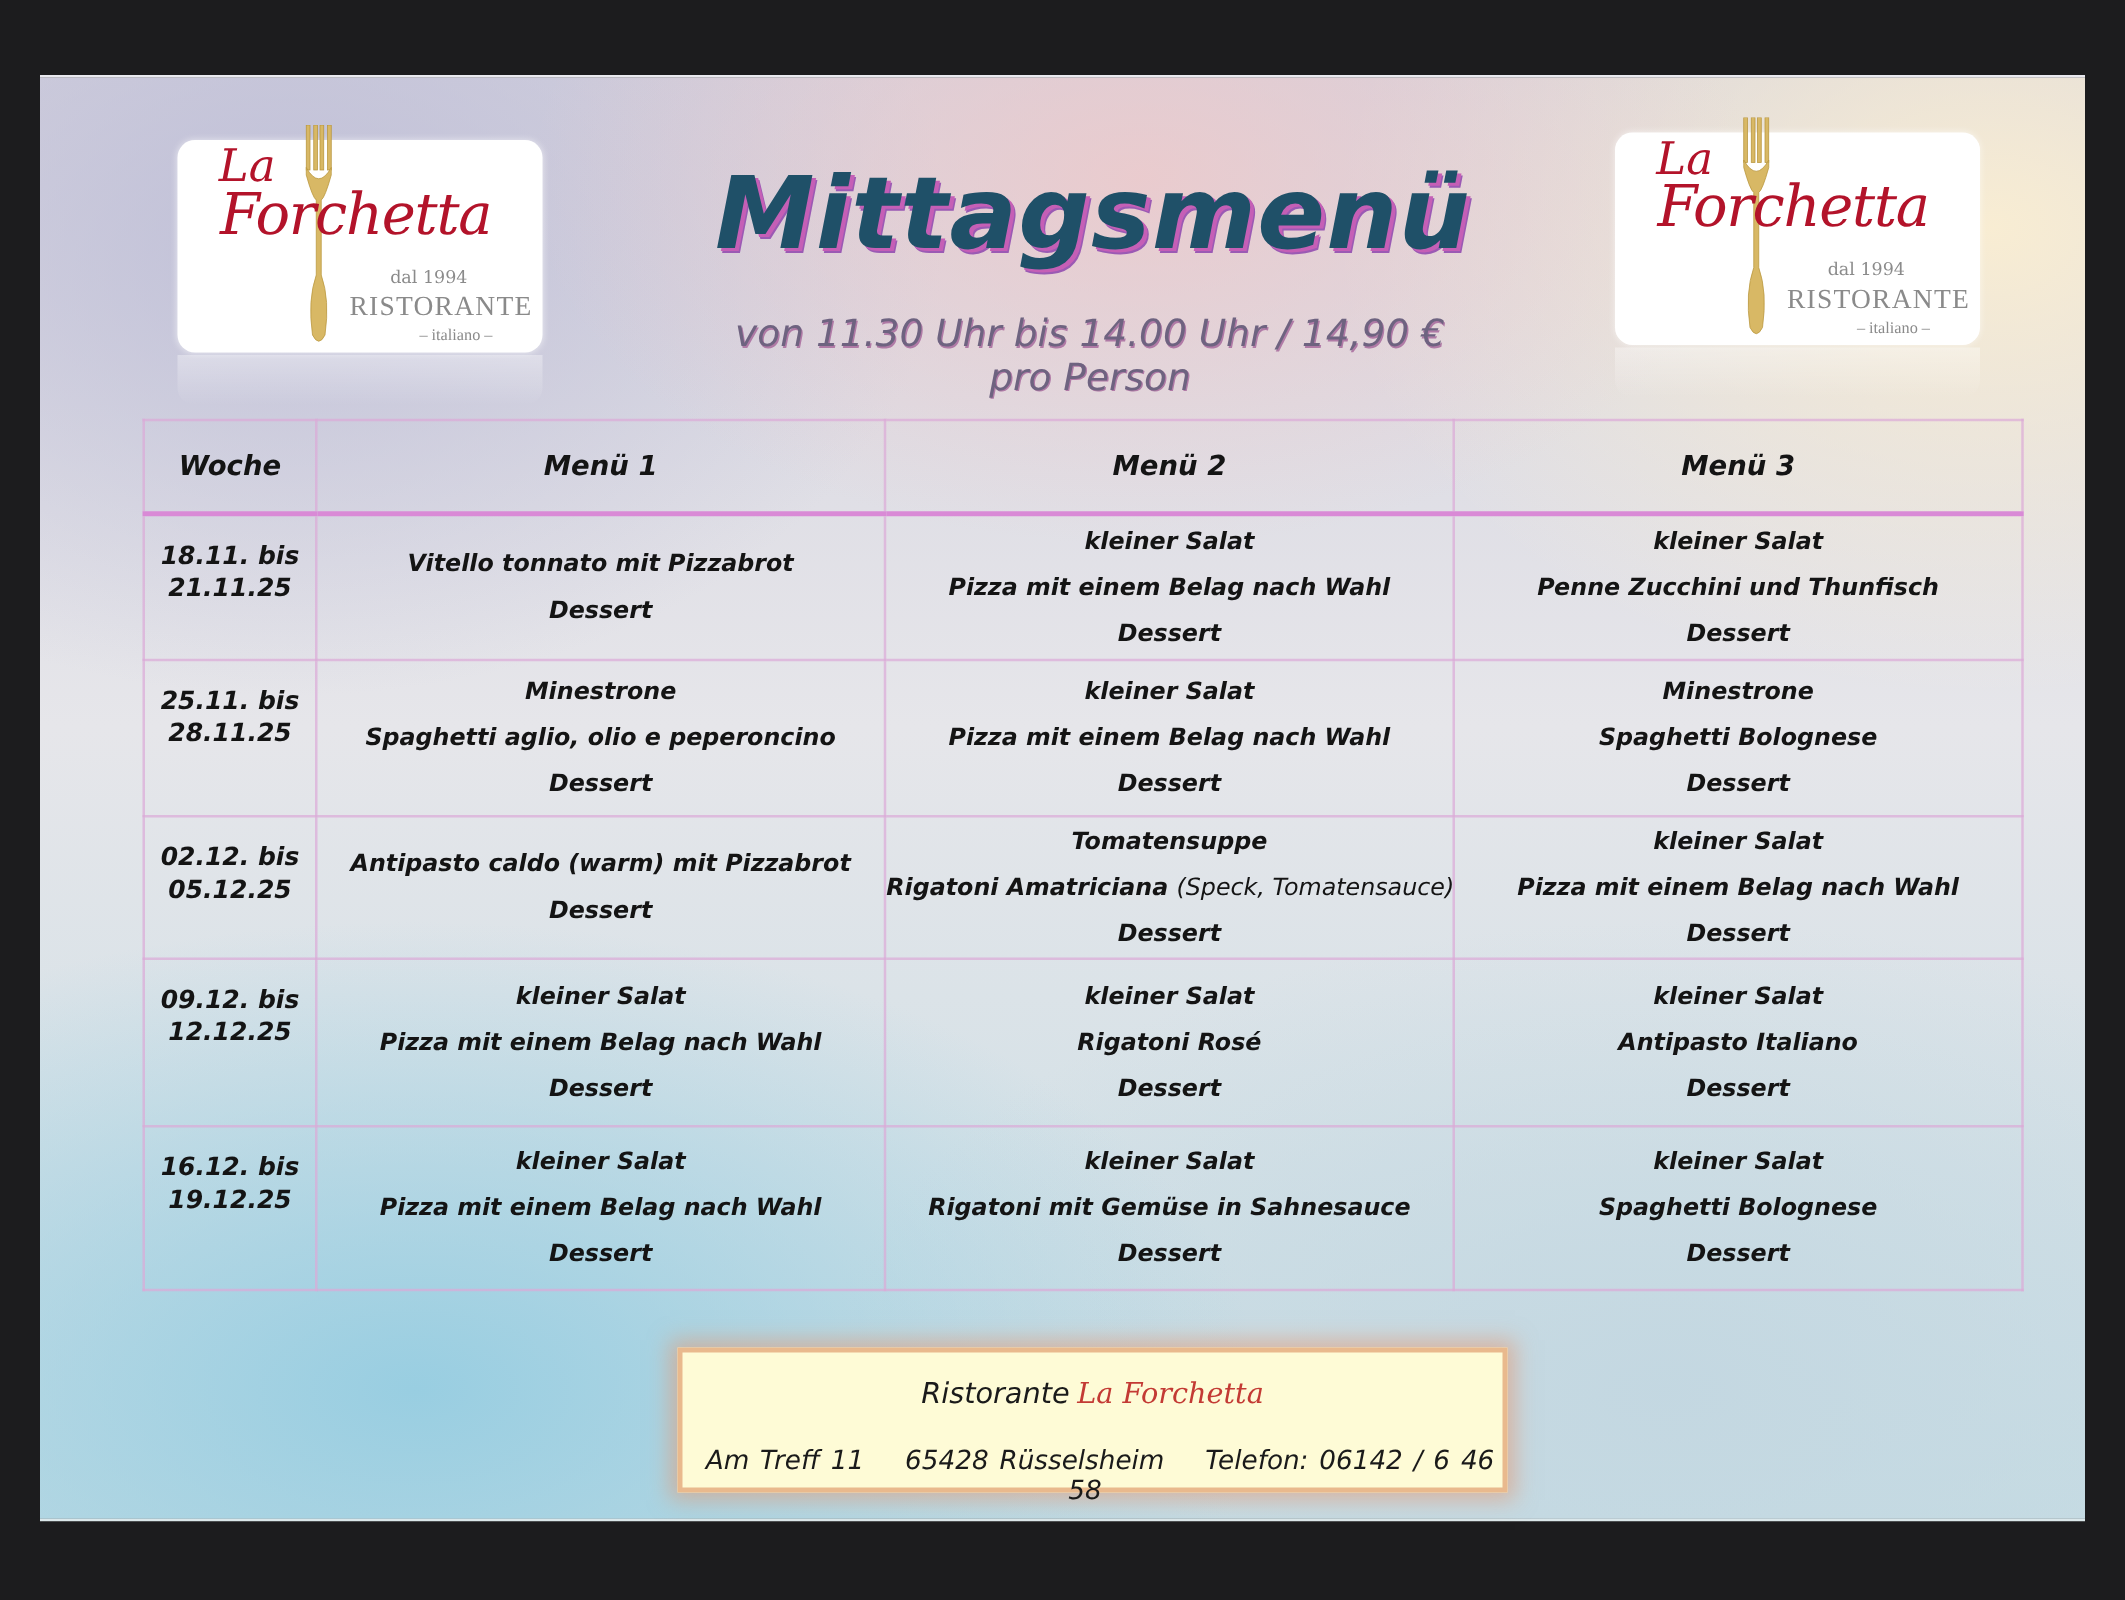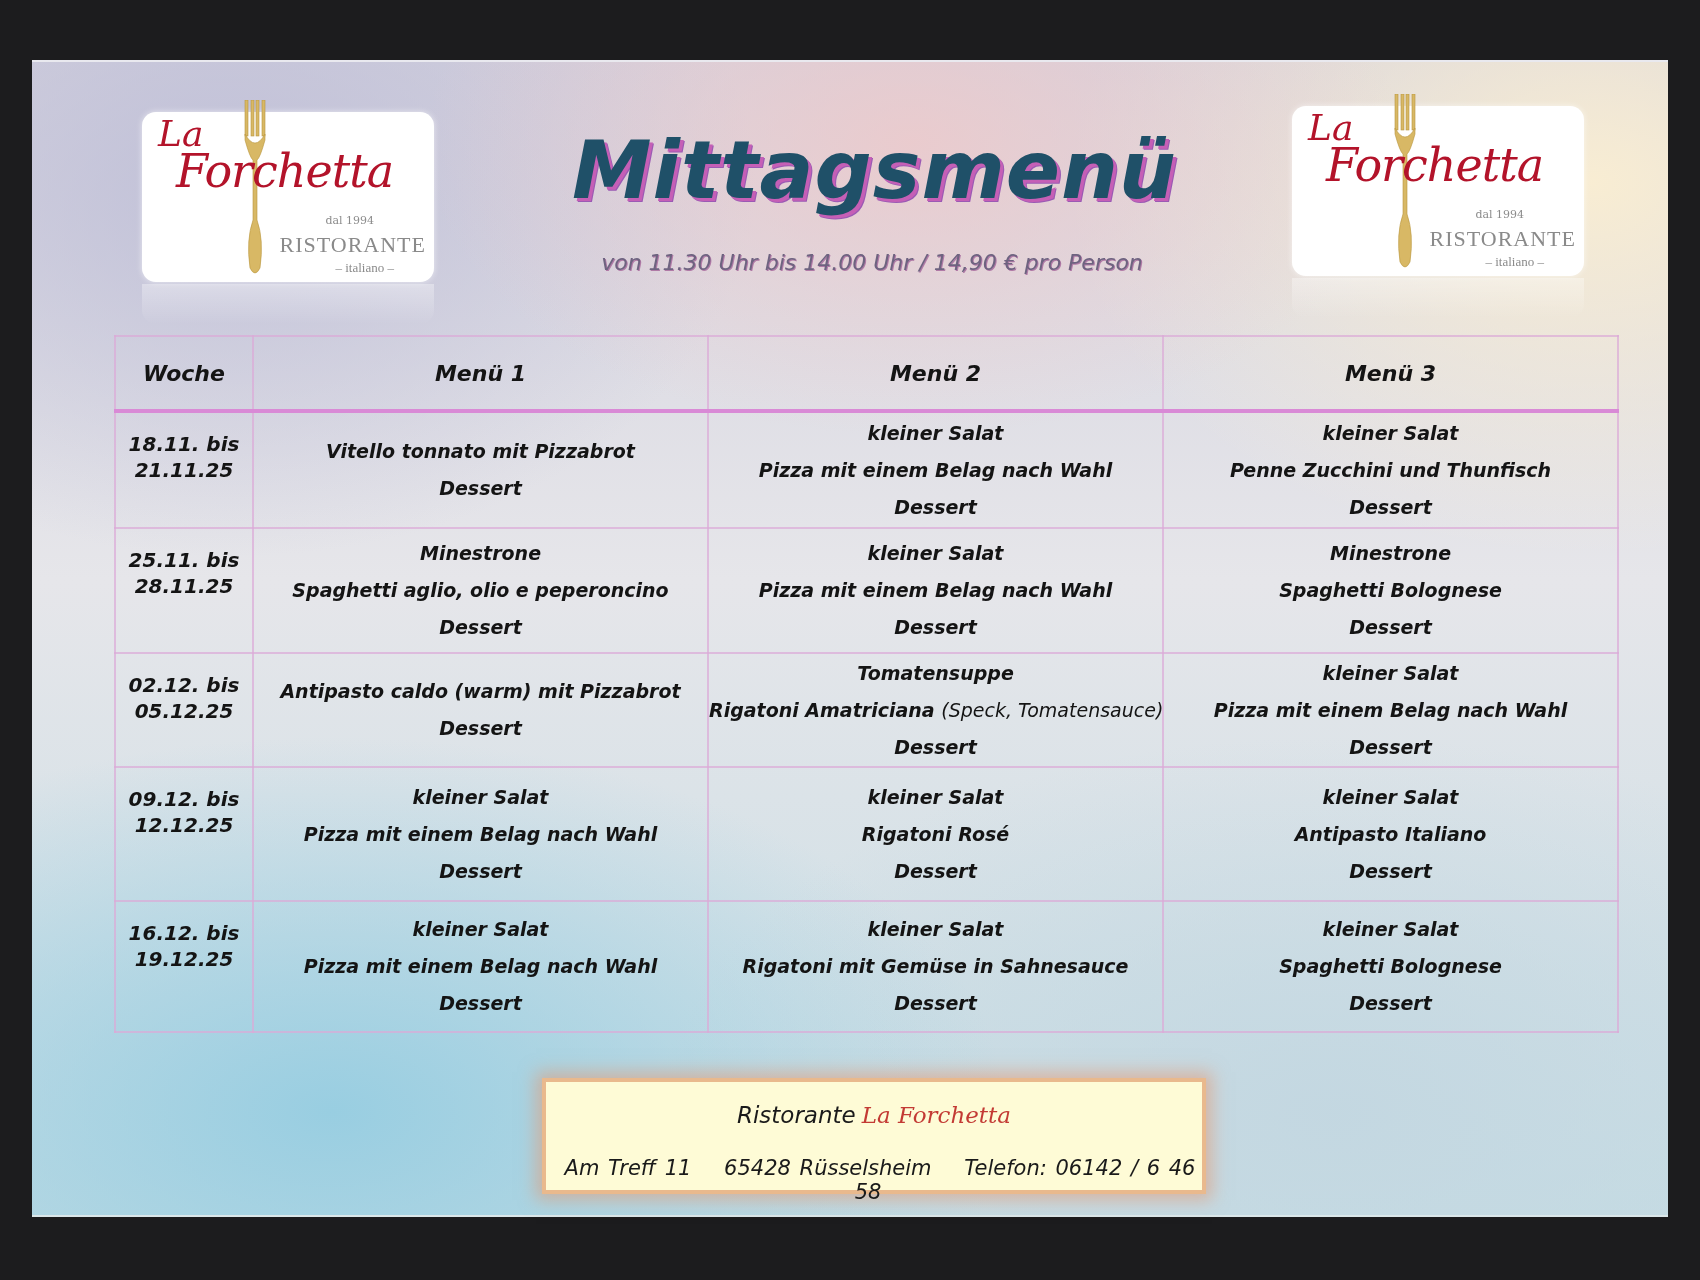--- a/index.html
+++ b/index.html
@@ -27,25 +27,25 @@
   .logo.left { left: 110px; top: 50px; }
   .logo.right { left: 1260px; top: 44px; }
   .logo .fork {
     position: absolute; left: 100px; top: -12px; width: 26px; height: 178px;
   }
   .logo .script {
     position: absolute; left: 6px; top: 4px; width: 270px;
     font-family: "DejaVu Serif", serif; font-style: italic; color: #b3132a;
     line-height: 1;
   }
-  .logo .script .la { display: block; font-size: 36px; margin-left: 10px; }
+  .logo .script .la { display: block; font-size: 36px; margin-left: 27px; }
   .logo .script .forchetta { display: block; font-size: 46px; margin-left: 28px; margin-top: -4px; letter-spacing: -1px; }
   .logo .since {
     position: absolute; right: 60px; top: 102px;
-    font-family: "DejaVu Serif", serif; font-size: 11px; color: #8b8b8b;
+    font-family: "DejaVu Serif", serif; font-size: 14px; color: #8b8b8b;
   }
   .logo .ristorante {
     position: absolute; right: 8px; top: 120px;
     font-family: "Liberation Serif", serif; font-size: 22px; color: #8a8a8a; letter-spacing: 1px;
   }
   .logo .italiano {
     position: absolute; right: 40px; top: 148px;
     font-family: "Liberation Serif", serif; font-size: 13px; color: #8a8a8a;
   }
   .logo .reflection {
@@ -56,21 +56,21 @@
 
   
   .title {
     position: absolute; left: 540px; top: 62px; width: 600px; text-align: center;
     font-family: "DejaVu Sans", sans-serif; font-weight: bold; font-style: italic;
     font-size: 80px; letter-spacing: 1px; color: #1f5068;
     text-shadow: 3px 3px 0 #c55fb6, 4px 4px 0 #9b5ab4;
   }
   .subtitle {
     position: absolute; left: 540px; top: 188px; width: 600px; text-align: center;
-    font-family: "DejaVu Sans", sans-serif; font-style: italic; font-size: 22px;
+    font-family: "DejaVu Sans", sans-serif; font-style: italic; font-size: 30px;
     color: #6e6380; text-shadow: 1px 1px 0 #b07aa6;
   }
 
   
   .menu-table {
     position: absolute; left: 82px; top: 273px; width: 1503px;
     border-collapse: collapse; table-layout: fixed;
   }
   .menu-table th, .menu-table td {
     border: 2px solid rgba(220,170,215,0.7); text-align: center; vertical-align: middle;

